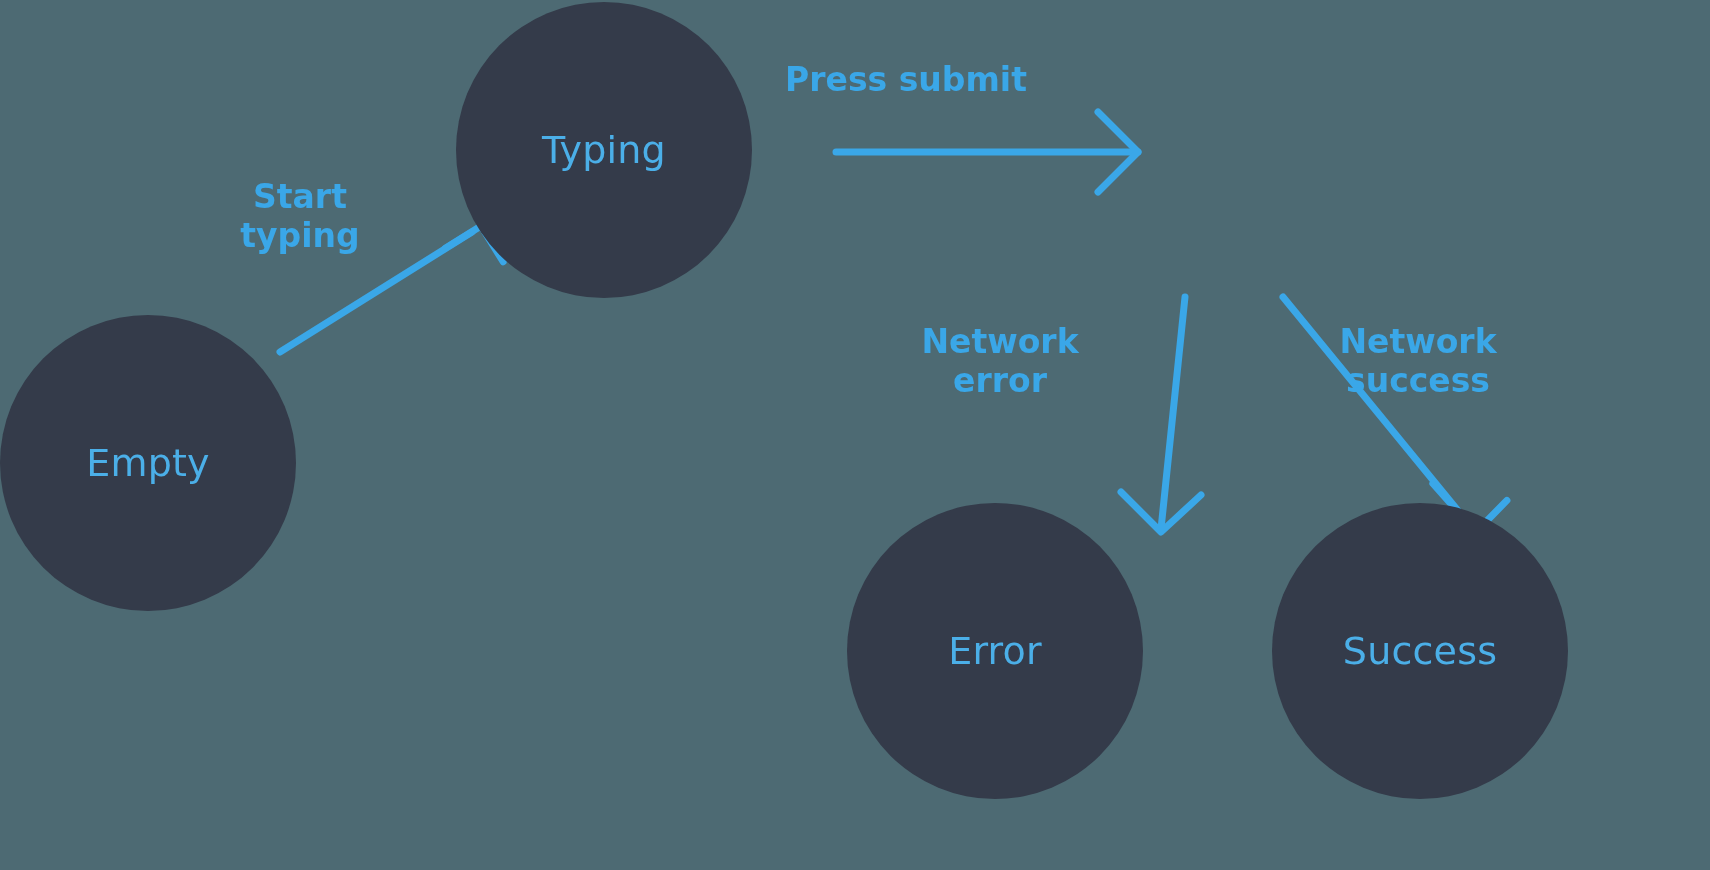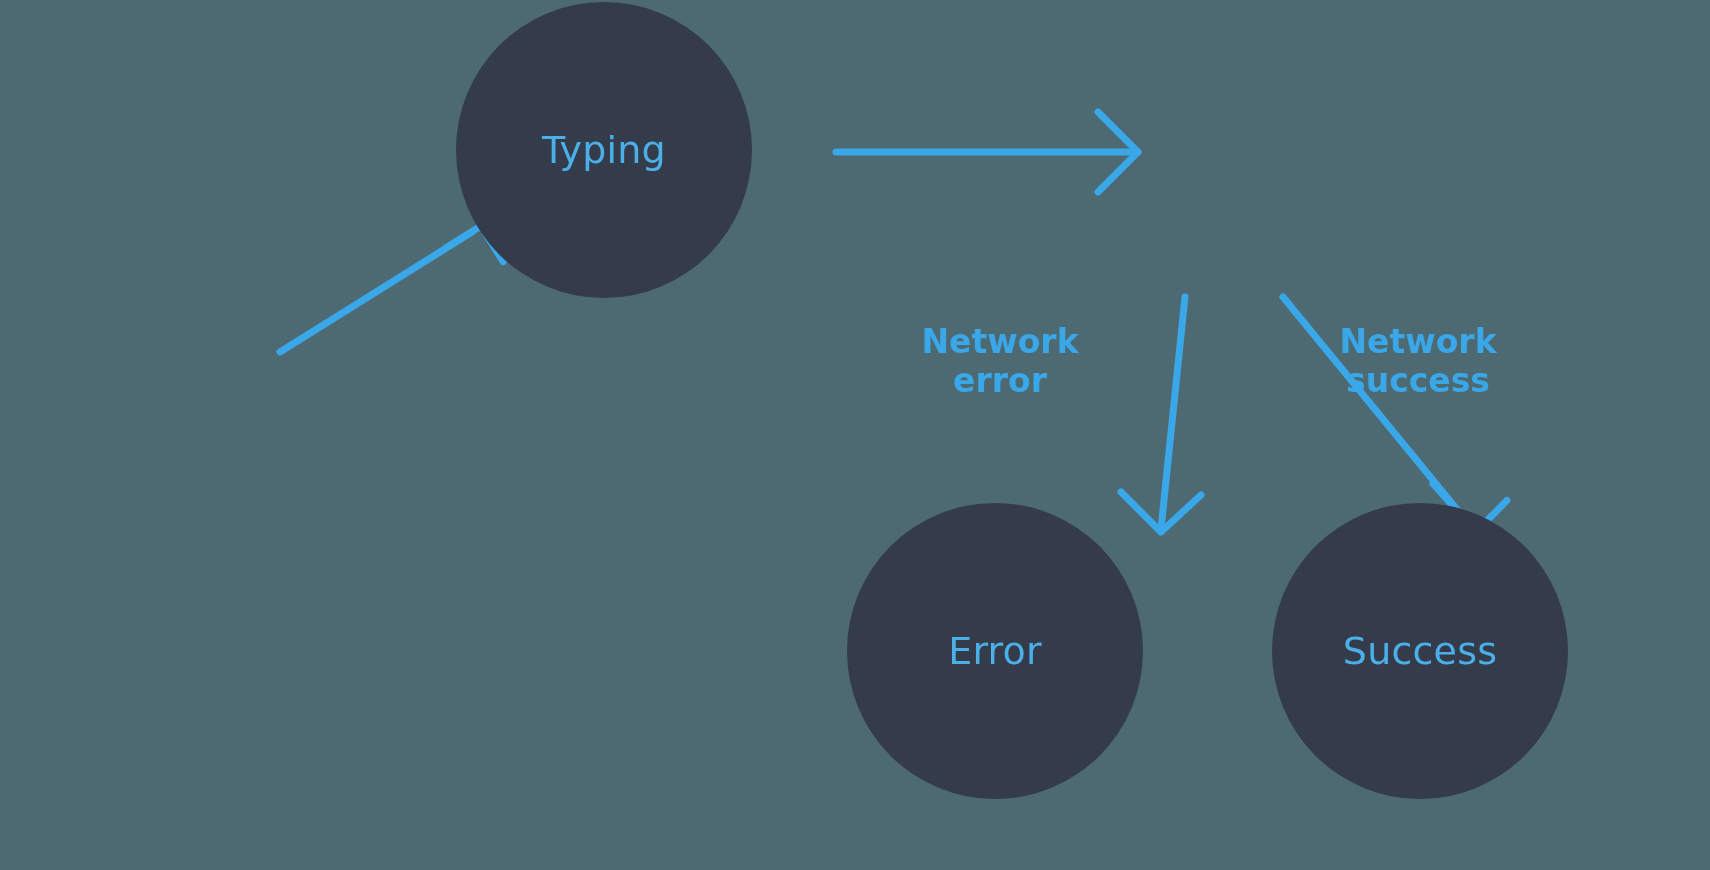--- a/index.html
+++ b/index.html
@@ -72,35 +72,41 @@
       <line x1="1185" y1="297" x2="1161" y2="529" stroke="#3aa7e8" stroke-width="7" stroke-linecap="round"></line>
       <polyline points="1121,492 1161,532 1201,495" fill="none" stroke="#3aa7e8" stroke-width="7" stroke-linecap="round" stroke-linejoin="round"></polyline>
     </g>
 
     <g>
       <line x1="1283" y1="297" x2="1473" y2="529" stroke="#3aa7e8" stroke-width="7" stroke-linecap="round"></line>
       <polyline points="1440,478 1476,532 1511,505" fill="none" stroke="#3aa7e8" stroke-width="7" stroke-linecap="round" stroke-linejoin="round" transform="rotate(-8 1476 532)"></polyline>
     </g>
   </svg>
 
+  <div class="node" style="left:0px; top:315px; width:296px; height:296px;">
+    <span class="node-label">Empty</span>
+  </div>
 
   <div class="node" style="left:456px; top:2px; width:296px; height:296px;">
     <span class="node-label">Typing</span>
   </div>
 
 
   <div class="node" style="left:847px; top:503px; width:296px; height:296px;">
     <span class="node-label">Error</span>
   </div>
 
   <div class="node" style="left:1272px; top:503px; width:296px; height:296px;">
     <span class="node-label">Success</span>
   </div>
 
+  <div class="edge-label" style="left:300px; top:217px;">Start
+typing</div>
 
+  <div class="edge-label" style="left:906px; top:80px;">Press submit</div>
 
   <div class="edge-label" style="left:1000px; top:362px;">Network
 error</div>
 
   <div class="edge-label" style="left:1418px; top:362px;">Network
 success</div>
 
 </div>
 
 </body></html>

